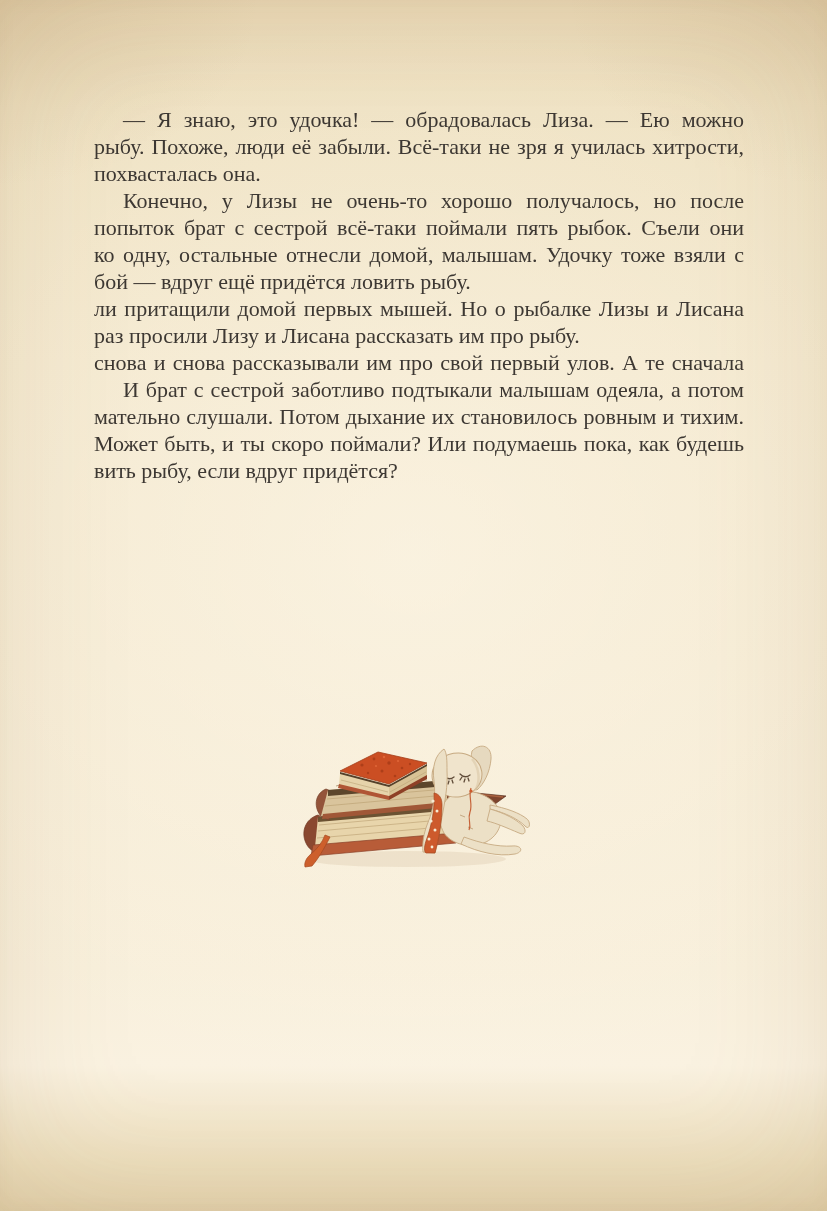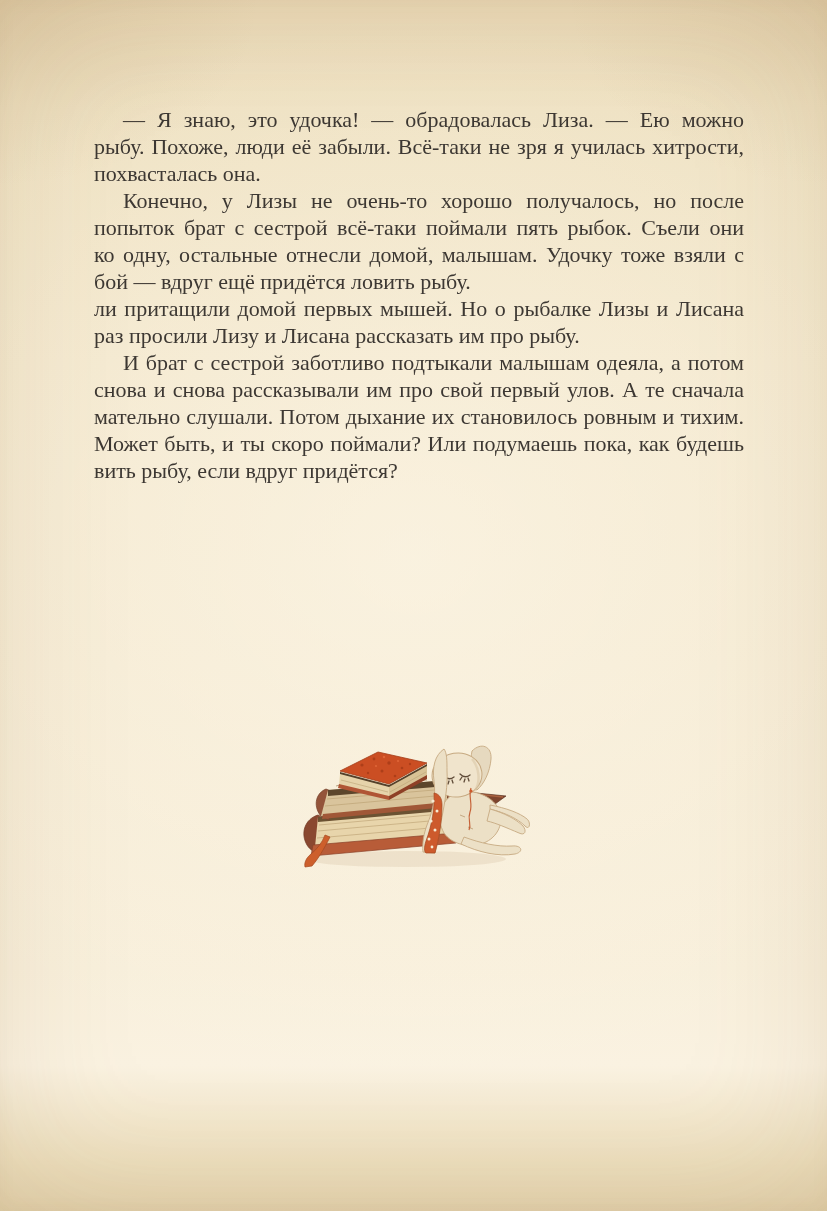--- a/index.html
+++ b/index.html
@@ -69,22 +69,22 @@
       <div class="line">бой — вдруг ещё придётся ловить рыбу.</div>
     </div>
 
     <div class="para">
       <div class="line j">ли притащили домой первых мышей. Но о рыбалке Лизы и Лисана ещё</div>
       <div class="line">раз просили Лизу и Лисана рассказать им про рыбу.</div>
     </div>
 
 
     <div class="para">
+      <div class="line j">снова и снова рассказывали им про свой первый улов. А те сначала вни-</div>
       <div class="line indent j">И брат с сестрой заботливо подтыкали малышам одеяла, а потом</div>
-      <div class="line j">снова и снова рассказывали им про свой первый улов. А те сначала вни-</div>
       <div class="line j">мательно слушали. Потом дыхание их становилось ровным и тихим.</div>
       <div class="line j">Может быть, и ты скоро поймали? Или подумаешь пока, как будешь ло-</div>
       <div class="line">вить рыбу, если вдруг придётся?</div>
     </div>
 
   </main>
 
   <figure class="illustration">
     <svg viewBox="0 0 245 140" xmlns="http://www.w3.org/2000/svg">
 

